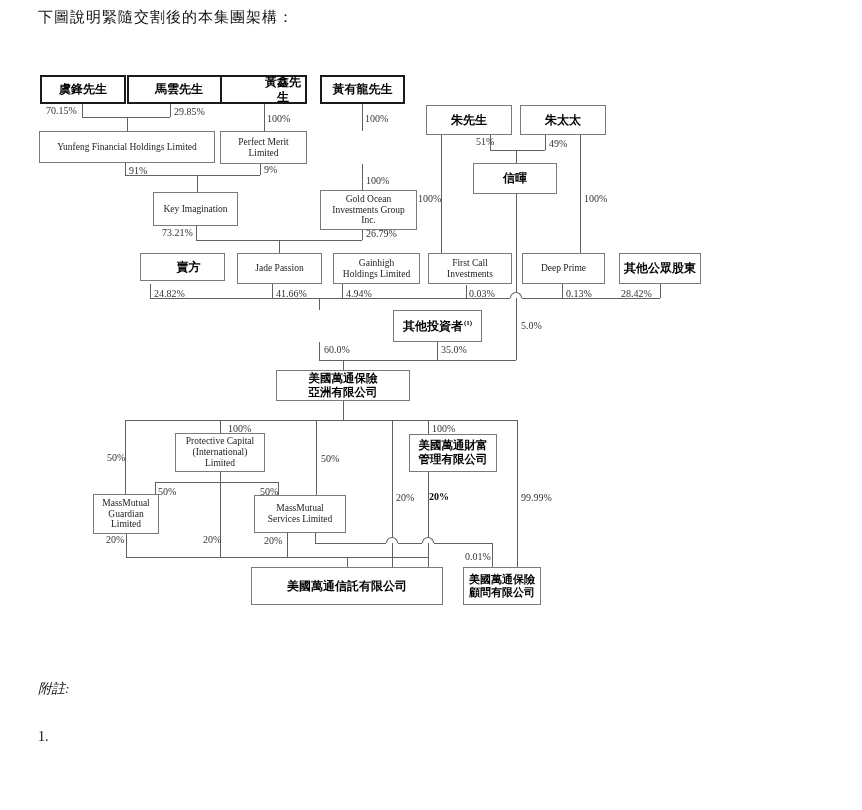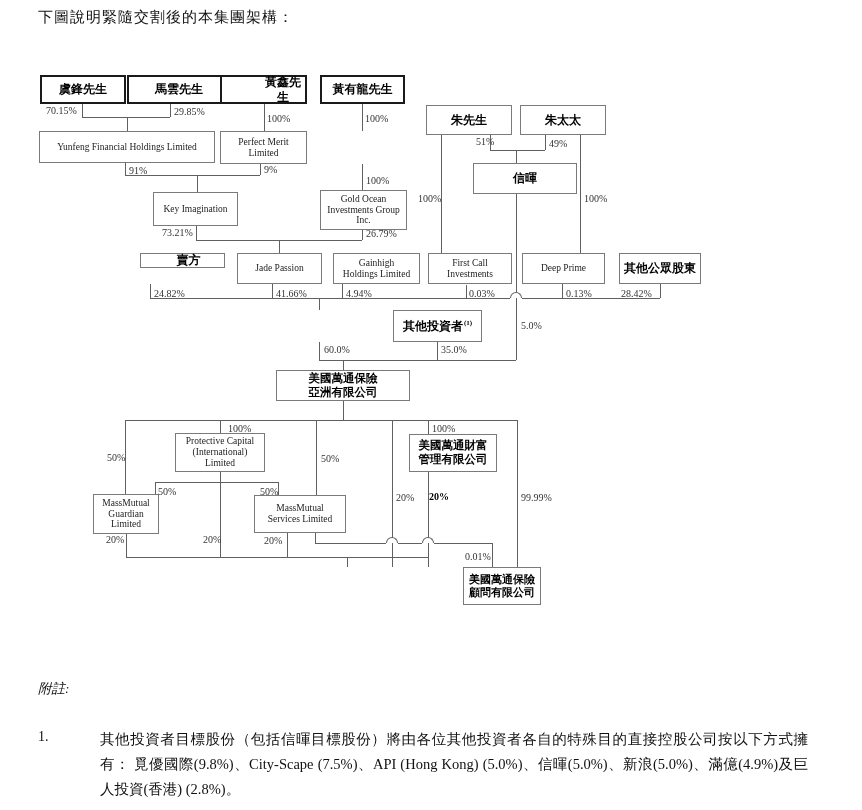--- a/index.html
+++ b/index.html
@@ -45,35 +45,35 @@
       <div class="obox en" style="left: 39px; top: 131px; width: 176px; height: 32px;">
         <div>Yunfeng Financial Holdings Limited</div>
       </div>
       <div class="obox en" style="left: 220px; top: 131px; width: 87px; height: 33px;">
         <div>Perfect Merit</div>
         <div>Limited</div>
       </div>
       <div class="obox en" style="left: 153px; top: 192px; width: 85px; height: 34px;">
         <div>Key Imagination</div>
       </div>
-      <div class="obox en" style="left: 320px; top: 190px; width: 87px; height: 40px;">
+      <div class="obox en" style="left: 320px; top: 190px; width: 97px; height: 40px;">
         <div>Gold Ocean</div>
         <div>Investments Group</div>
         <div>Inc.</div>
       </div>
       <div class="obox" style="left: 426px; top: 105px; width: 86px; height: 30px;">
         <div>朱先生</div>
       </div>
       <div class="obox" style="left: 520px; top: 105px; width: 86px; height: 30px;">
         <div>朱太太</div>
       </div>
-      <div class="obox" style="left: 473px; top: 163px; width: 104px; height: 31px;">
+      <div class="obox" style="left: 473px; top: 163px; width: 84px; height: 31px;">
         <div>信暉</div>
       </div>
-      <div class="obox" style="left: 140px; top: 253px; width: 85px; height: 15px; padding-left: 12px;">
+      <div class="obox" style="left: 140px; top: 253px; width: 85px; height: 28px; padding-left: 12px;">
         <div>賣方</div>
       </div>
       <div class="obox en" style="left: 237px; top: 253px; width: 85px; height: 31px;">
         <div>Jade Passion</div>
       </div>
       <div class="obox en" style="left: 333px; top: 253px; width: 87px; height: 31px;">
         <div>Gainhigh</div>
         <div>Holdings Limited</div>
       </div>
       <div class="obox en" style="left: 428px; top: 253px; width: 84px; height: 31px;">
@@ -103,20 +103,23 @@
         <div>管理有限公司</div>
       </div>
       <div class="obox en" style="left: 93px; top: 494px; width: 66px; height: 40px;">
         <div>MassMutual</div>
         <div>Guardian</div>
         <div>Limited</div>
       </div>
       <div class="obox en" style="left: 254px; top: 495px; width: 92px; height: 38px;">
         <div>MassMutual</div>
         <div>Services Limited</div>
+      </div>
+      <div class="obox" style="left: 251px; top: 567px; width: 192px; height: 38px;">
+        <div>美國萬通信託有限公司</div>
       </div>
       <div class="obox" style="left: 463px; top: 567px; width: 78px; height: 38px; font-size: 11px;">
         <div>美國萬通保險</div>
         <div>顧問有限公司</div>
       </div>
       <div class="seg" style="left: 82px; top: 104px; width: 1px; height: 13px; background: rgb(96, 96, 96);"></div>
       <div class="seg" style="left: 170px; top: 104px; width: 1px; height: 13px; background: rgb(96, 96, 96);"></div>
       <div class="seg" style="left: 82px; top: 117px; width: 88px; height: 1px; background: rgb(96, 96, 96);"></div>
       <div class="seg" style="left: 127px; top: 117px; width: 1px; height: 14px; background: rgb(96, 96, 96);"></div>
       <div class="seg" style="left: 264px; top: 104px; width: 1px; height: 27px; background: rgb(96, 96, 96);"></div>
@@ -207,14 +210,13 @@
       <div class="plabel" style="left: 396px; top: 492px;">20%</div>
       <div class="plabel b" style="left: 429px; top: 491px;">20%</div>
       <div class="plabel" style="left: 521px; top: 492px;">99.99%</div>
       <div class="plabel" style="left: 106px; top: 534px;">20%</div>
       <div class="plabel" style="left: 203px; top: 534px;">20%</div>
       <div class="plabel" style="left: 264px; top: 535px;">20%</div>
       <div class="plabel" style="left: 465px; top: 551px;">0.01%</div>
     </div>
   <div id="notes-heading">附註:</div>
   <div id="note-number">1.</div>
-  <div id="note-text">其他投資者目標股份（包括信暉目標股份）將由各位其他投資者各自的特殊目的直接控股公司按以下方式擁有： 覓優國際(9.8%)、City-Scape (7.5%)、API (Hong Kong) (5.0%)、信暉(5.0%)、新浪(5.0%)、滿億(4.9%)及巨人投資(香港) (2.8%)。</div>
 </div>
 
 </body></html>

